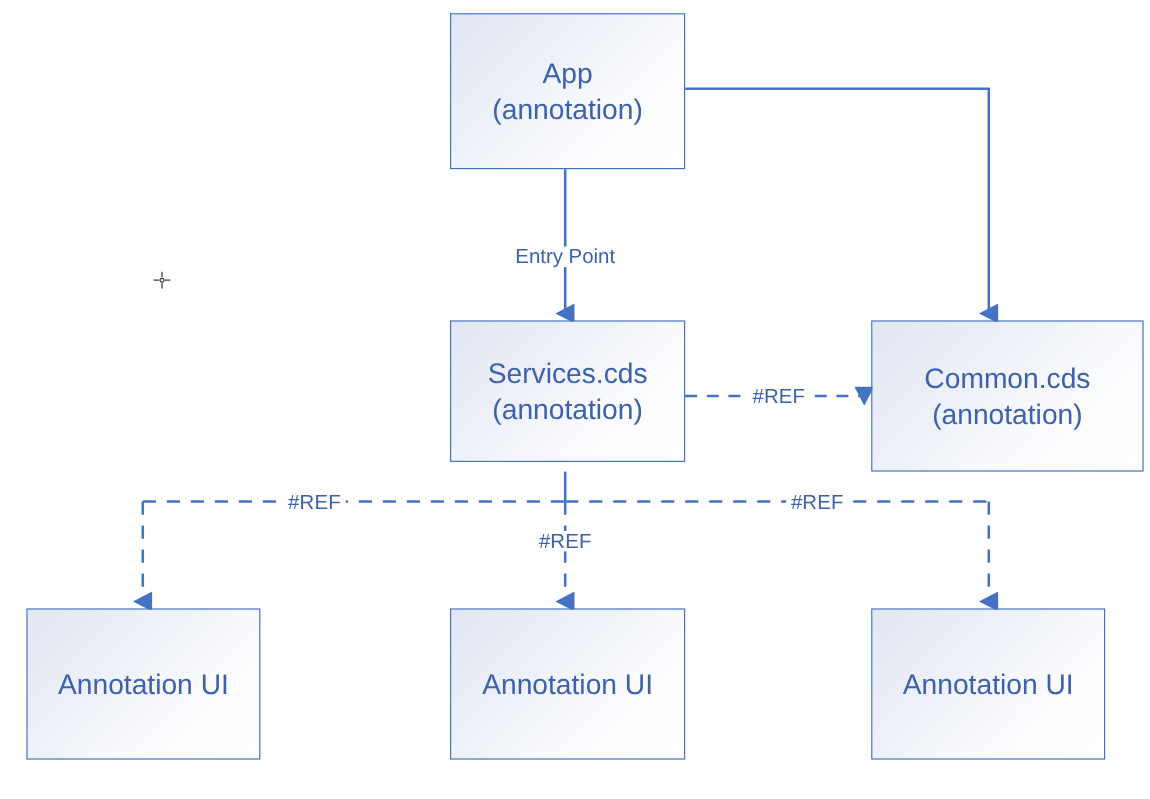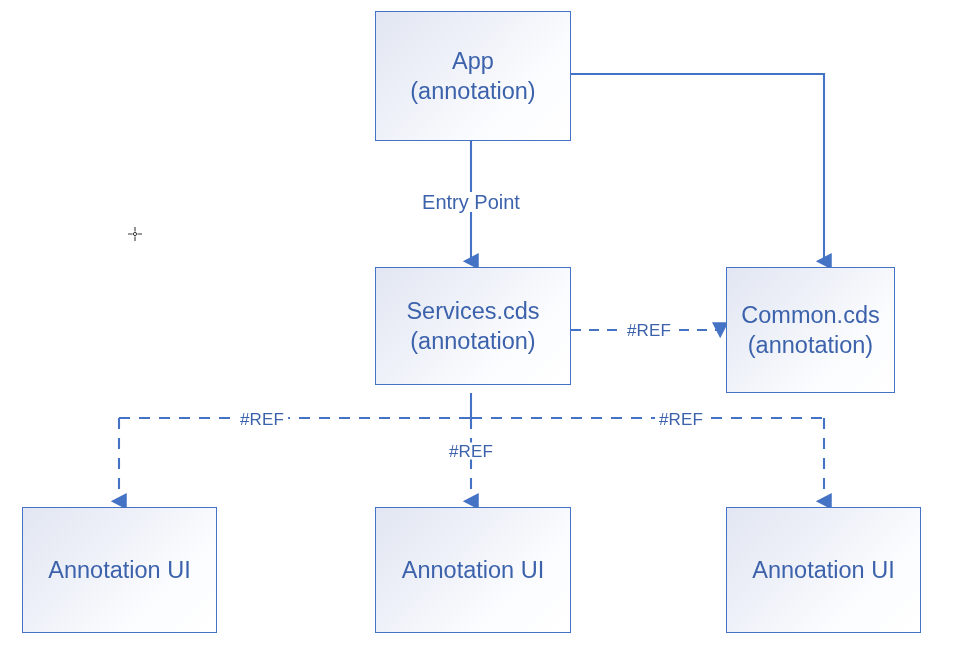--- a/index.html
+++ b/index.html
@@ -45,21 +45,21 @@
   .node-lg { font-size: 23.5px; }
   .edge-label {
     position: absolute;
     color: #3C62AC;
     background: #ffffff;
     padding: 0 4px;
     transform: translate(-50%, -50%);
     white-space: nowrap;
     line-height: 1;
   }
-  .label-entry { font-size: 20px; }
+  .label-entry { font-size: 17px; margin-top: 12px; }
   .label-ref { font-size: 17px; letter-spacing: 0.1px; }
   .cursor-mark {
     position: absolute;
     transform: translate(-50%, -50%);
   }
 </style>
 </head>
 <body>
 
 <div id="canvas">
@@ -96,21 +96,21 @@
   <div class="node node-lg" style="left: 375px; top: 11px; width: 196px; height: 130px;">
     <span class="line">App</span>
     <span class="line">(annotation)</span>
   </div>
 
   <div class="node node-lg" style="left: 375px; top: 267px; width: 196px; height: 118px; text-align: center;">
     <span class="line">Services.cds</span>
     <span class="line">(annotation)</span>
   </div>
 
-  <div class="node node-lg" style="left: 726px; top: 267px; width: 169px; height: 126px;">
+  <div class="node node-lg" style="left: 726px; top: 267px; width: 227px; height: 126px;">
     <span class="line">Common.cds</span>
     <span class="line">(annotation)</span>
   </div>
 
   <div class="node node-lg" style="left: 22px; top: 507px; width: 195px; height: 126px;">
     <span class="line">Annotation UI</span>
   </div>
 
   <div class="node node-lg" style="left: 375px; top: 507px; width: 196px; height: 126px;">
     <span class="line">Annotation UI</span>

